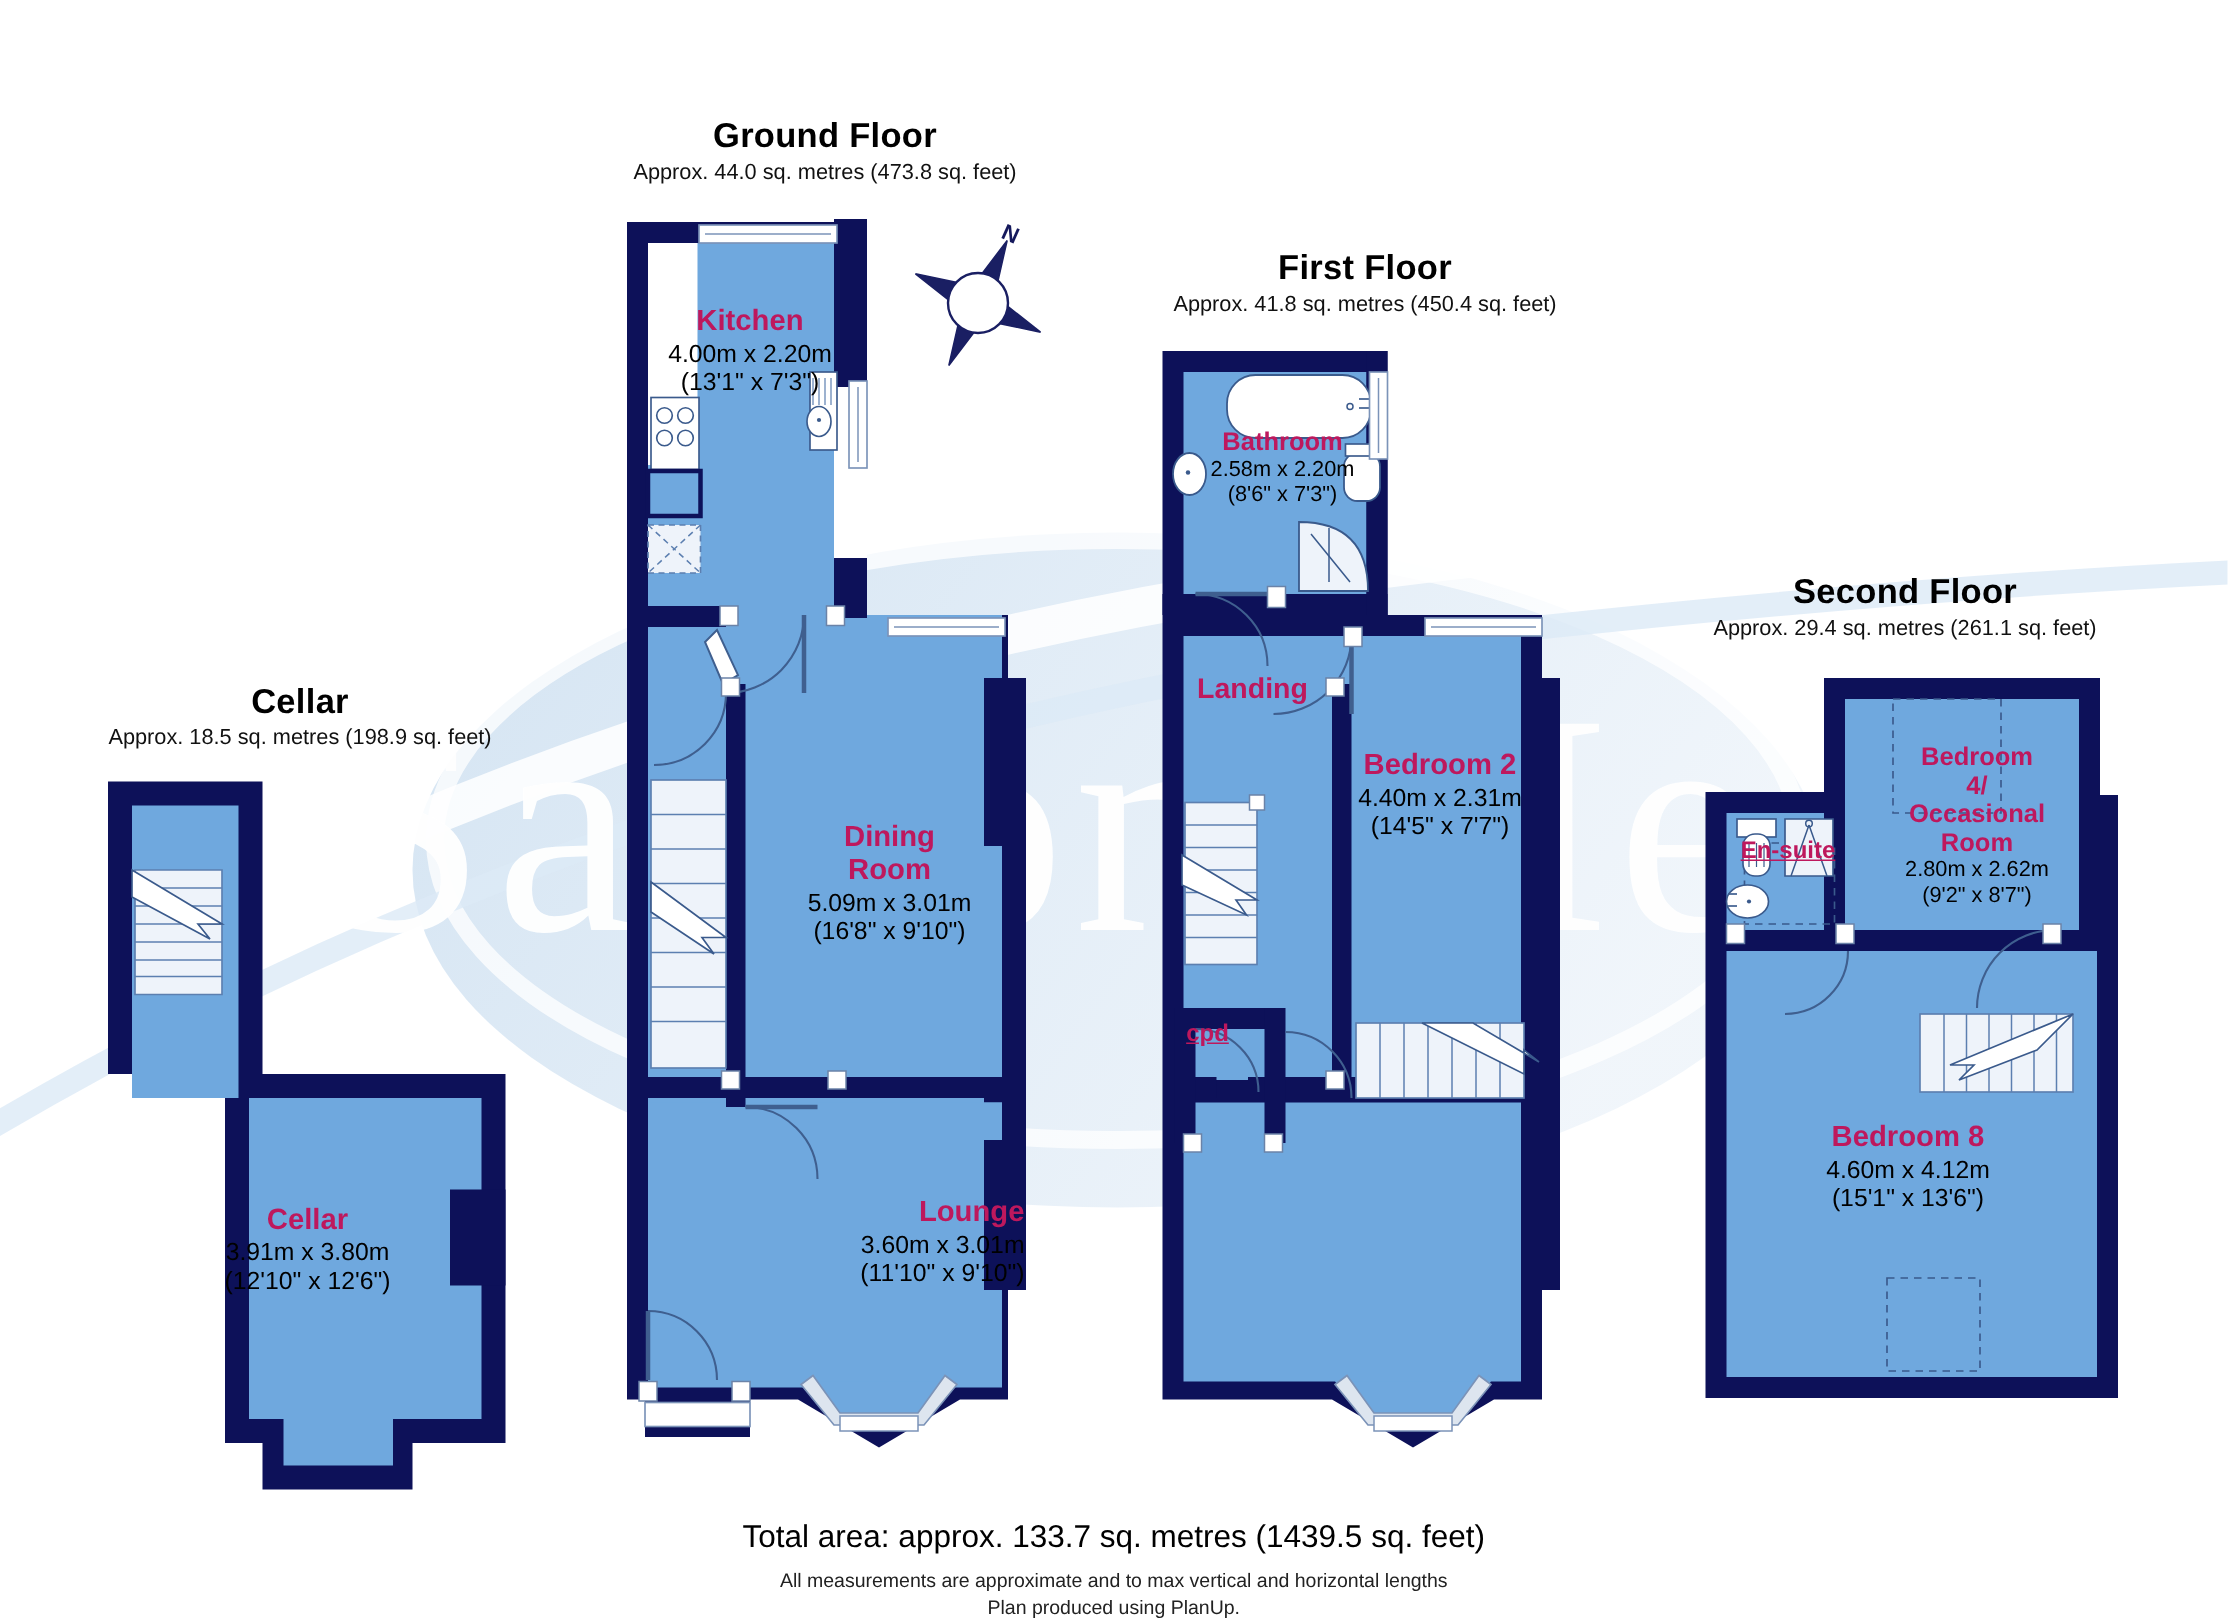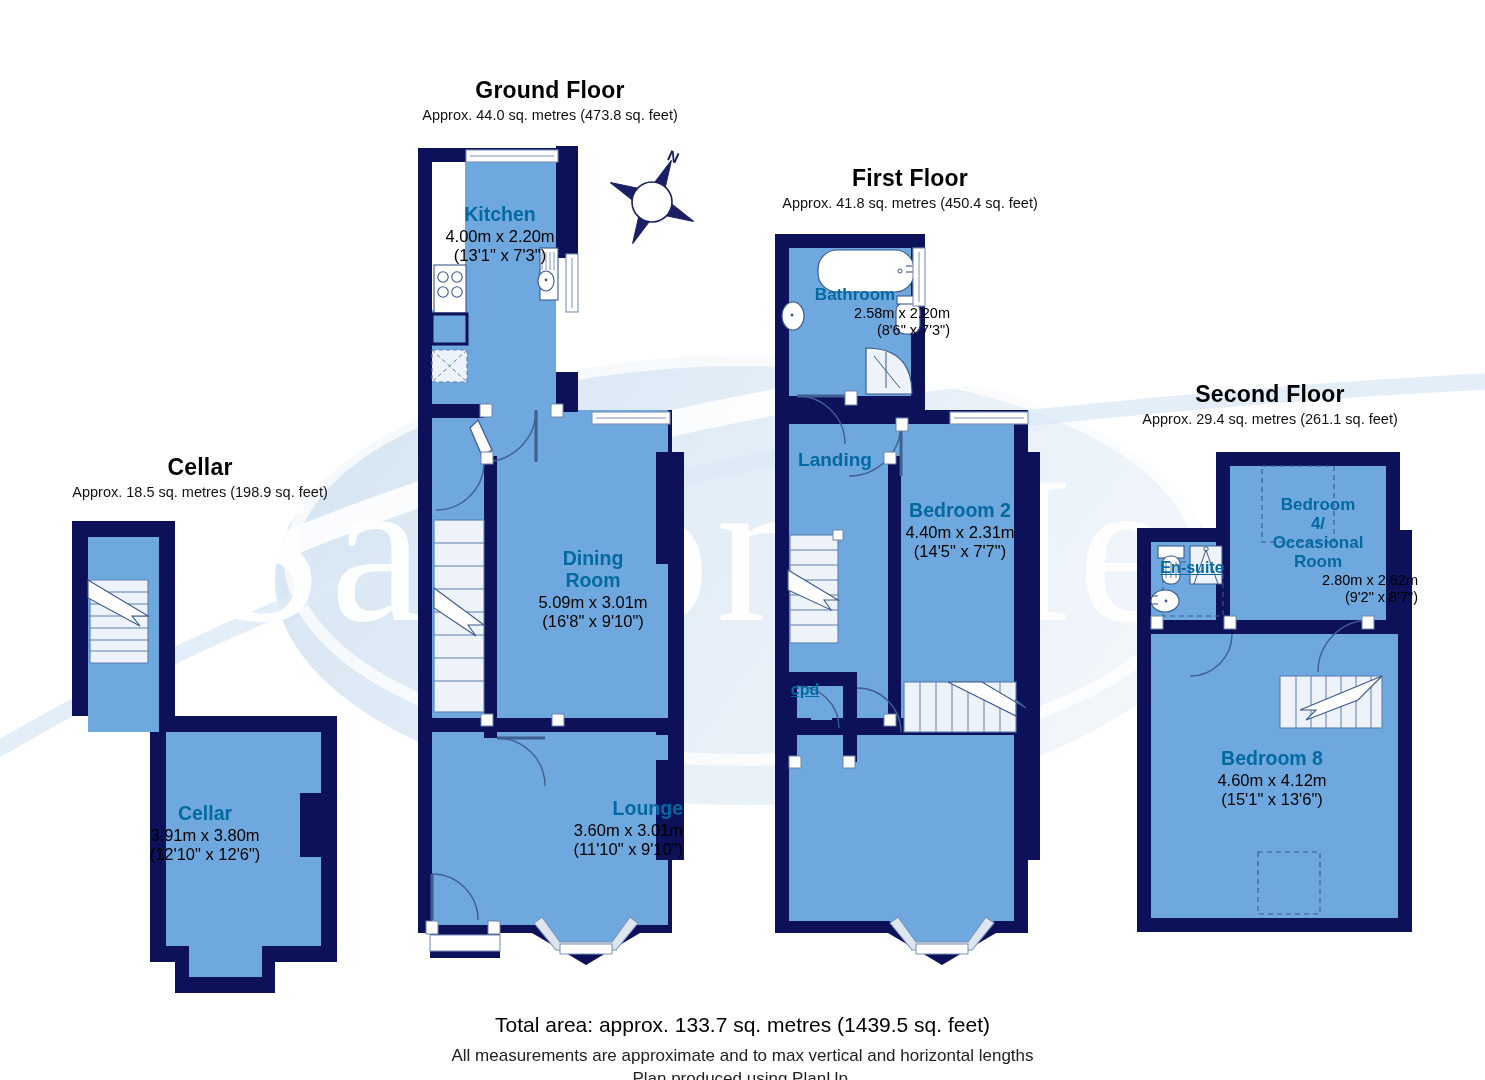--- a/index.html
+++ b/index.html
@@ -53,47 +53,47 @@
 
   .room-label {
     position: absolute;
     text-align: center;
     white-space: nowrap;
     line-height: 1.12;
   }
   .room-label .rn {
     font-size: 19.5px;
     font-weight: bold;
-    color: #0369a1;
+    color: #be185d;
     display: block;
   }
   .room-label .rd {
     font-size: 16.5px;
     font-weight: normal;
     color: #000000;
     display: block;
     margin-top: 1px;
   }
   .room-label.small .rn { font-size: 17px; }
-  .room-label.small .rd { font-size: 14.5px; text-align: right; }
+  .room-label.small .rd { font-size: 14.5px; }
   .room-label.tiny .rn { font-size: 16px; text-decoration: underline; }
   .room-label.plain .rn { font-size: 19px; }
 
   .footer-block {
     position: absolute;
     width: 1485px;
     text-align: center;
   }
   .footer-total {
     font-size: 21px;
     color: #000000;
     line-height: 1.2;
   }
   .footer-note {
-    font-size: 17px;
+    font-size: 13px;
     color: #222222;
     line-height: 1.35;
     margin-top: 8px;
   }
   .compass-n {
     position: absolute;
     font-size: 15px;
     font-weight: bold;
     color: #15195c;
     transform: rotate(24deg);

